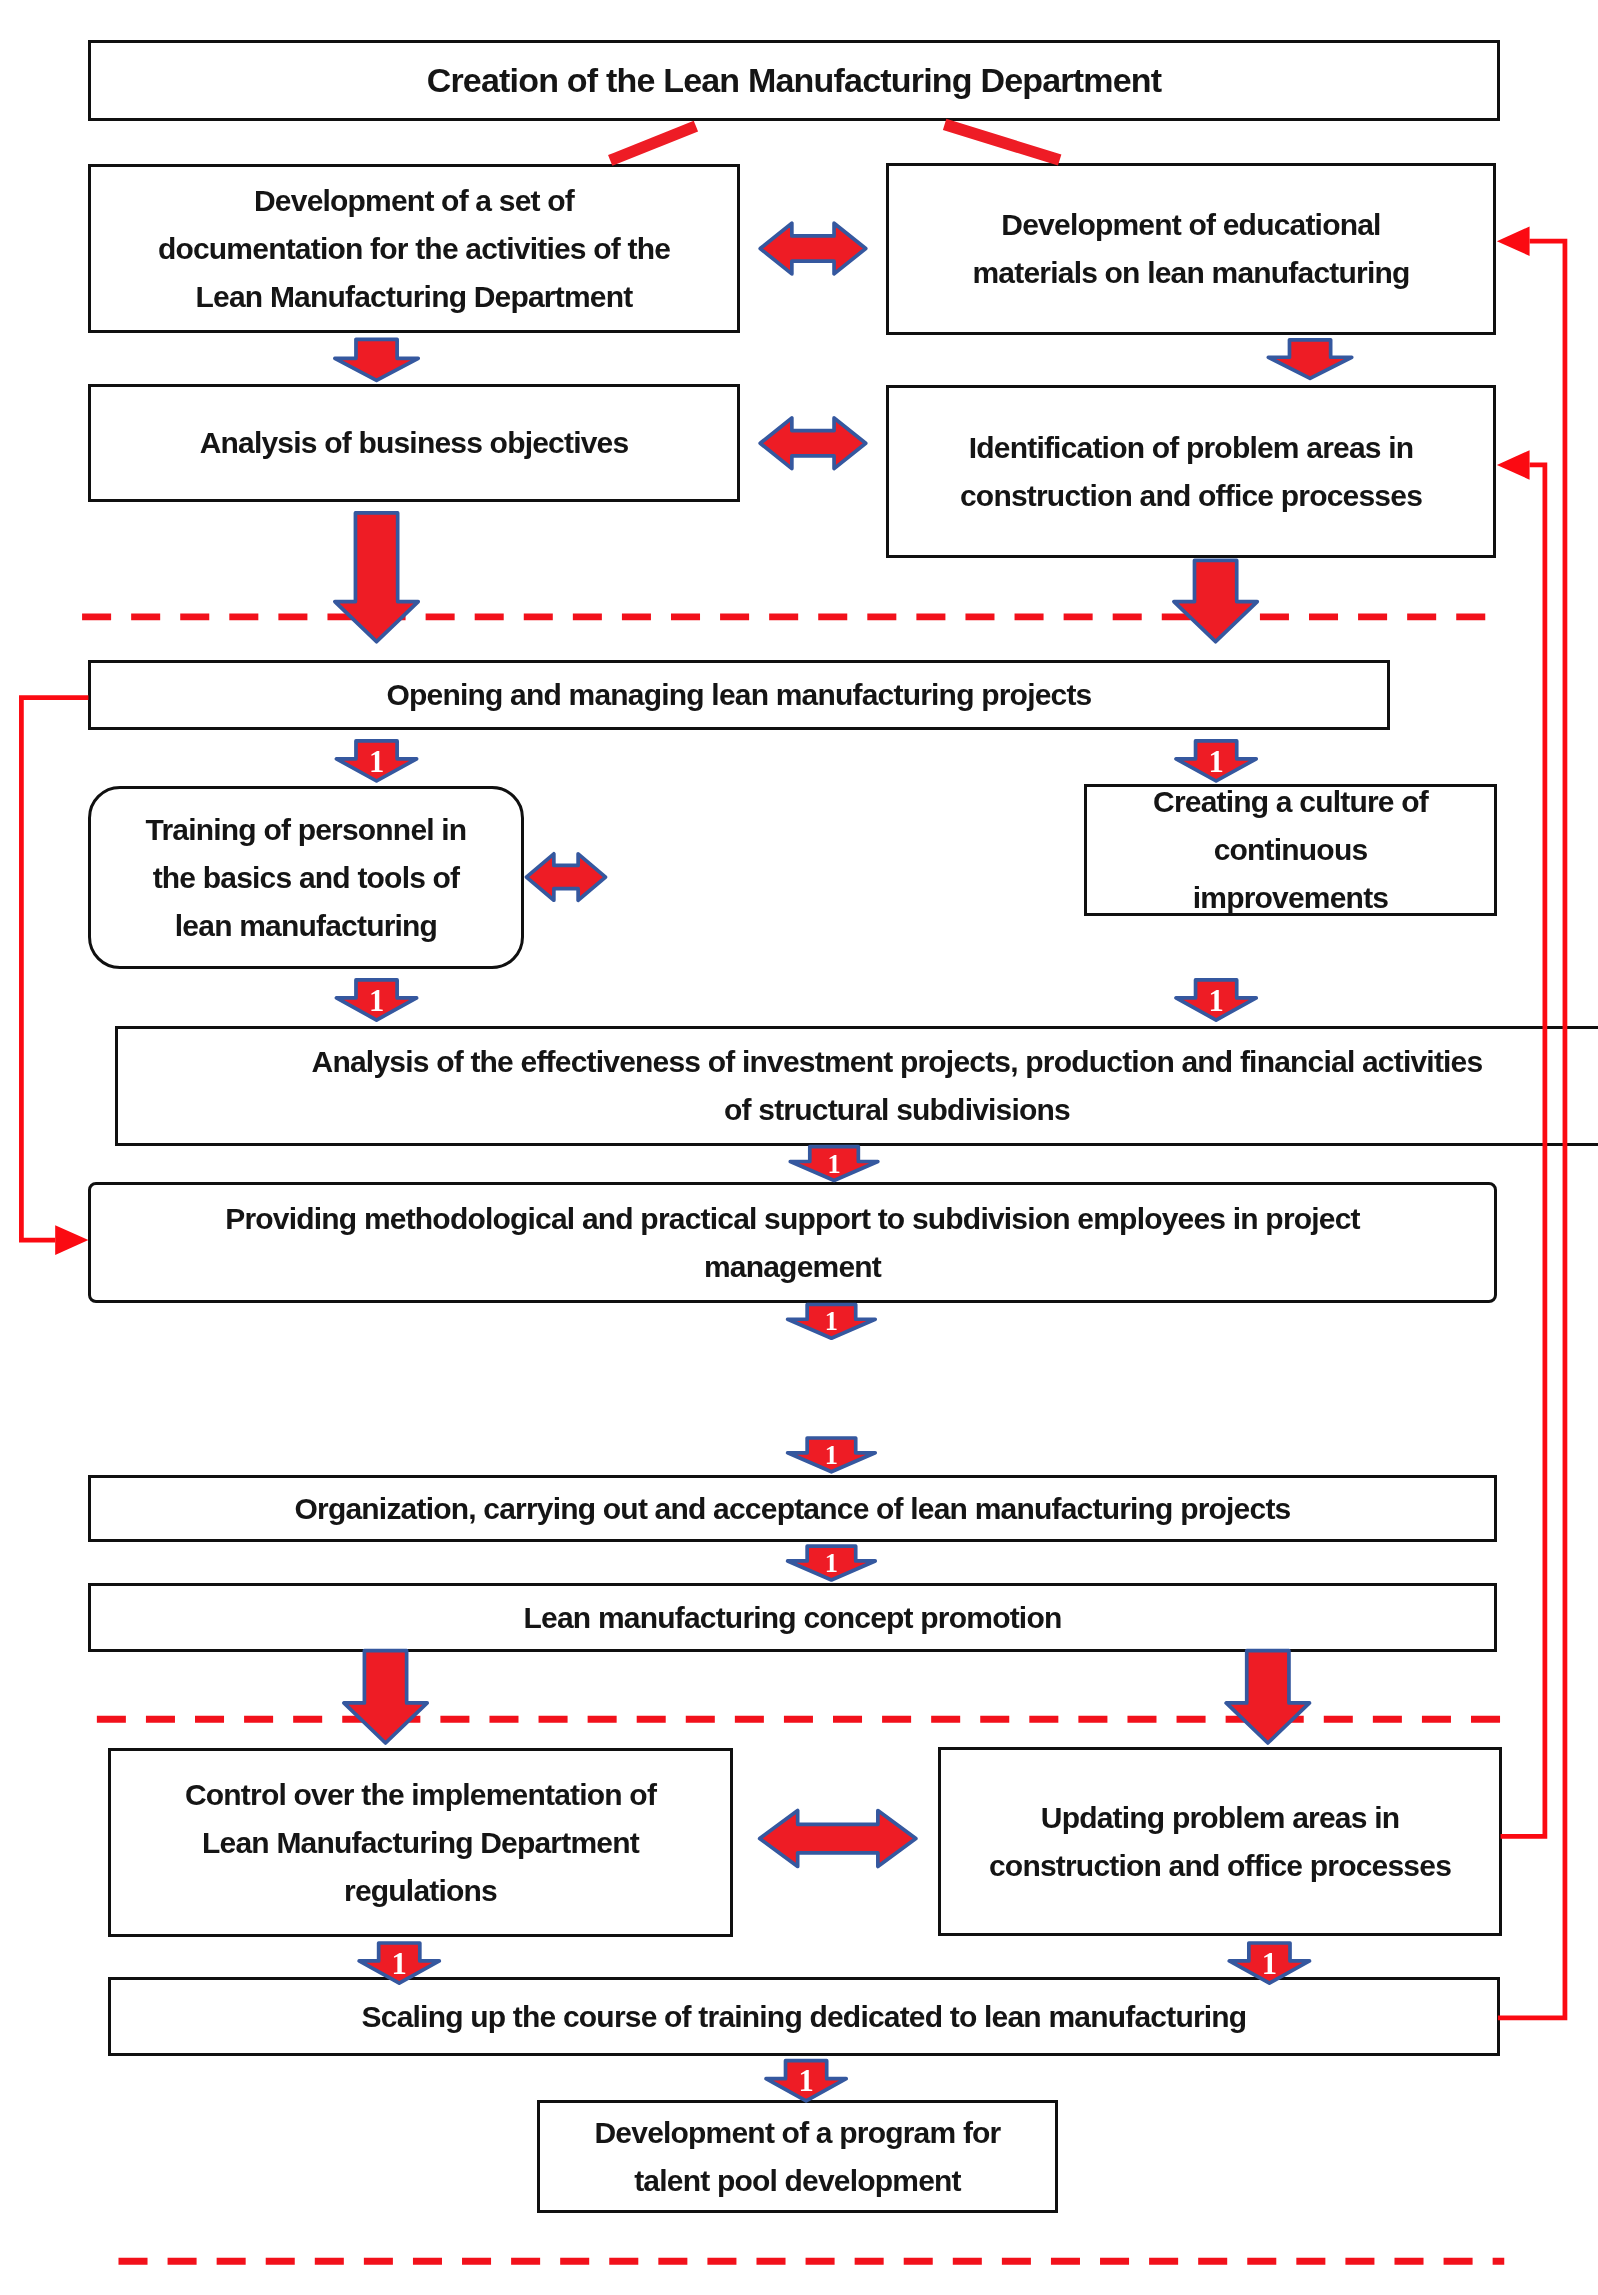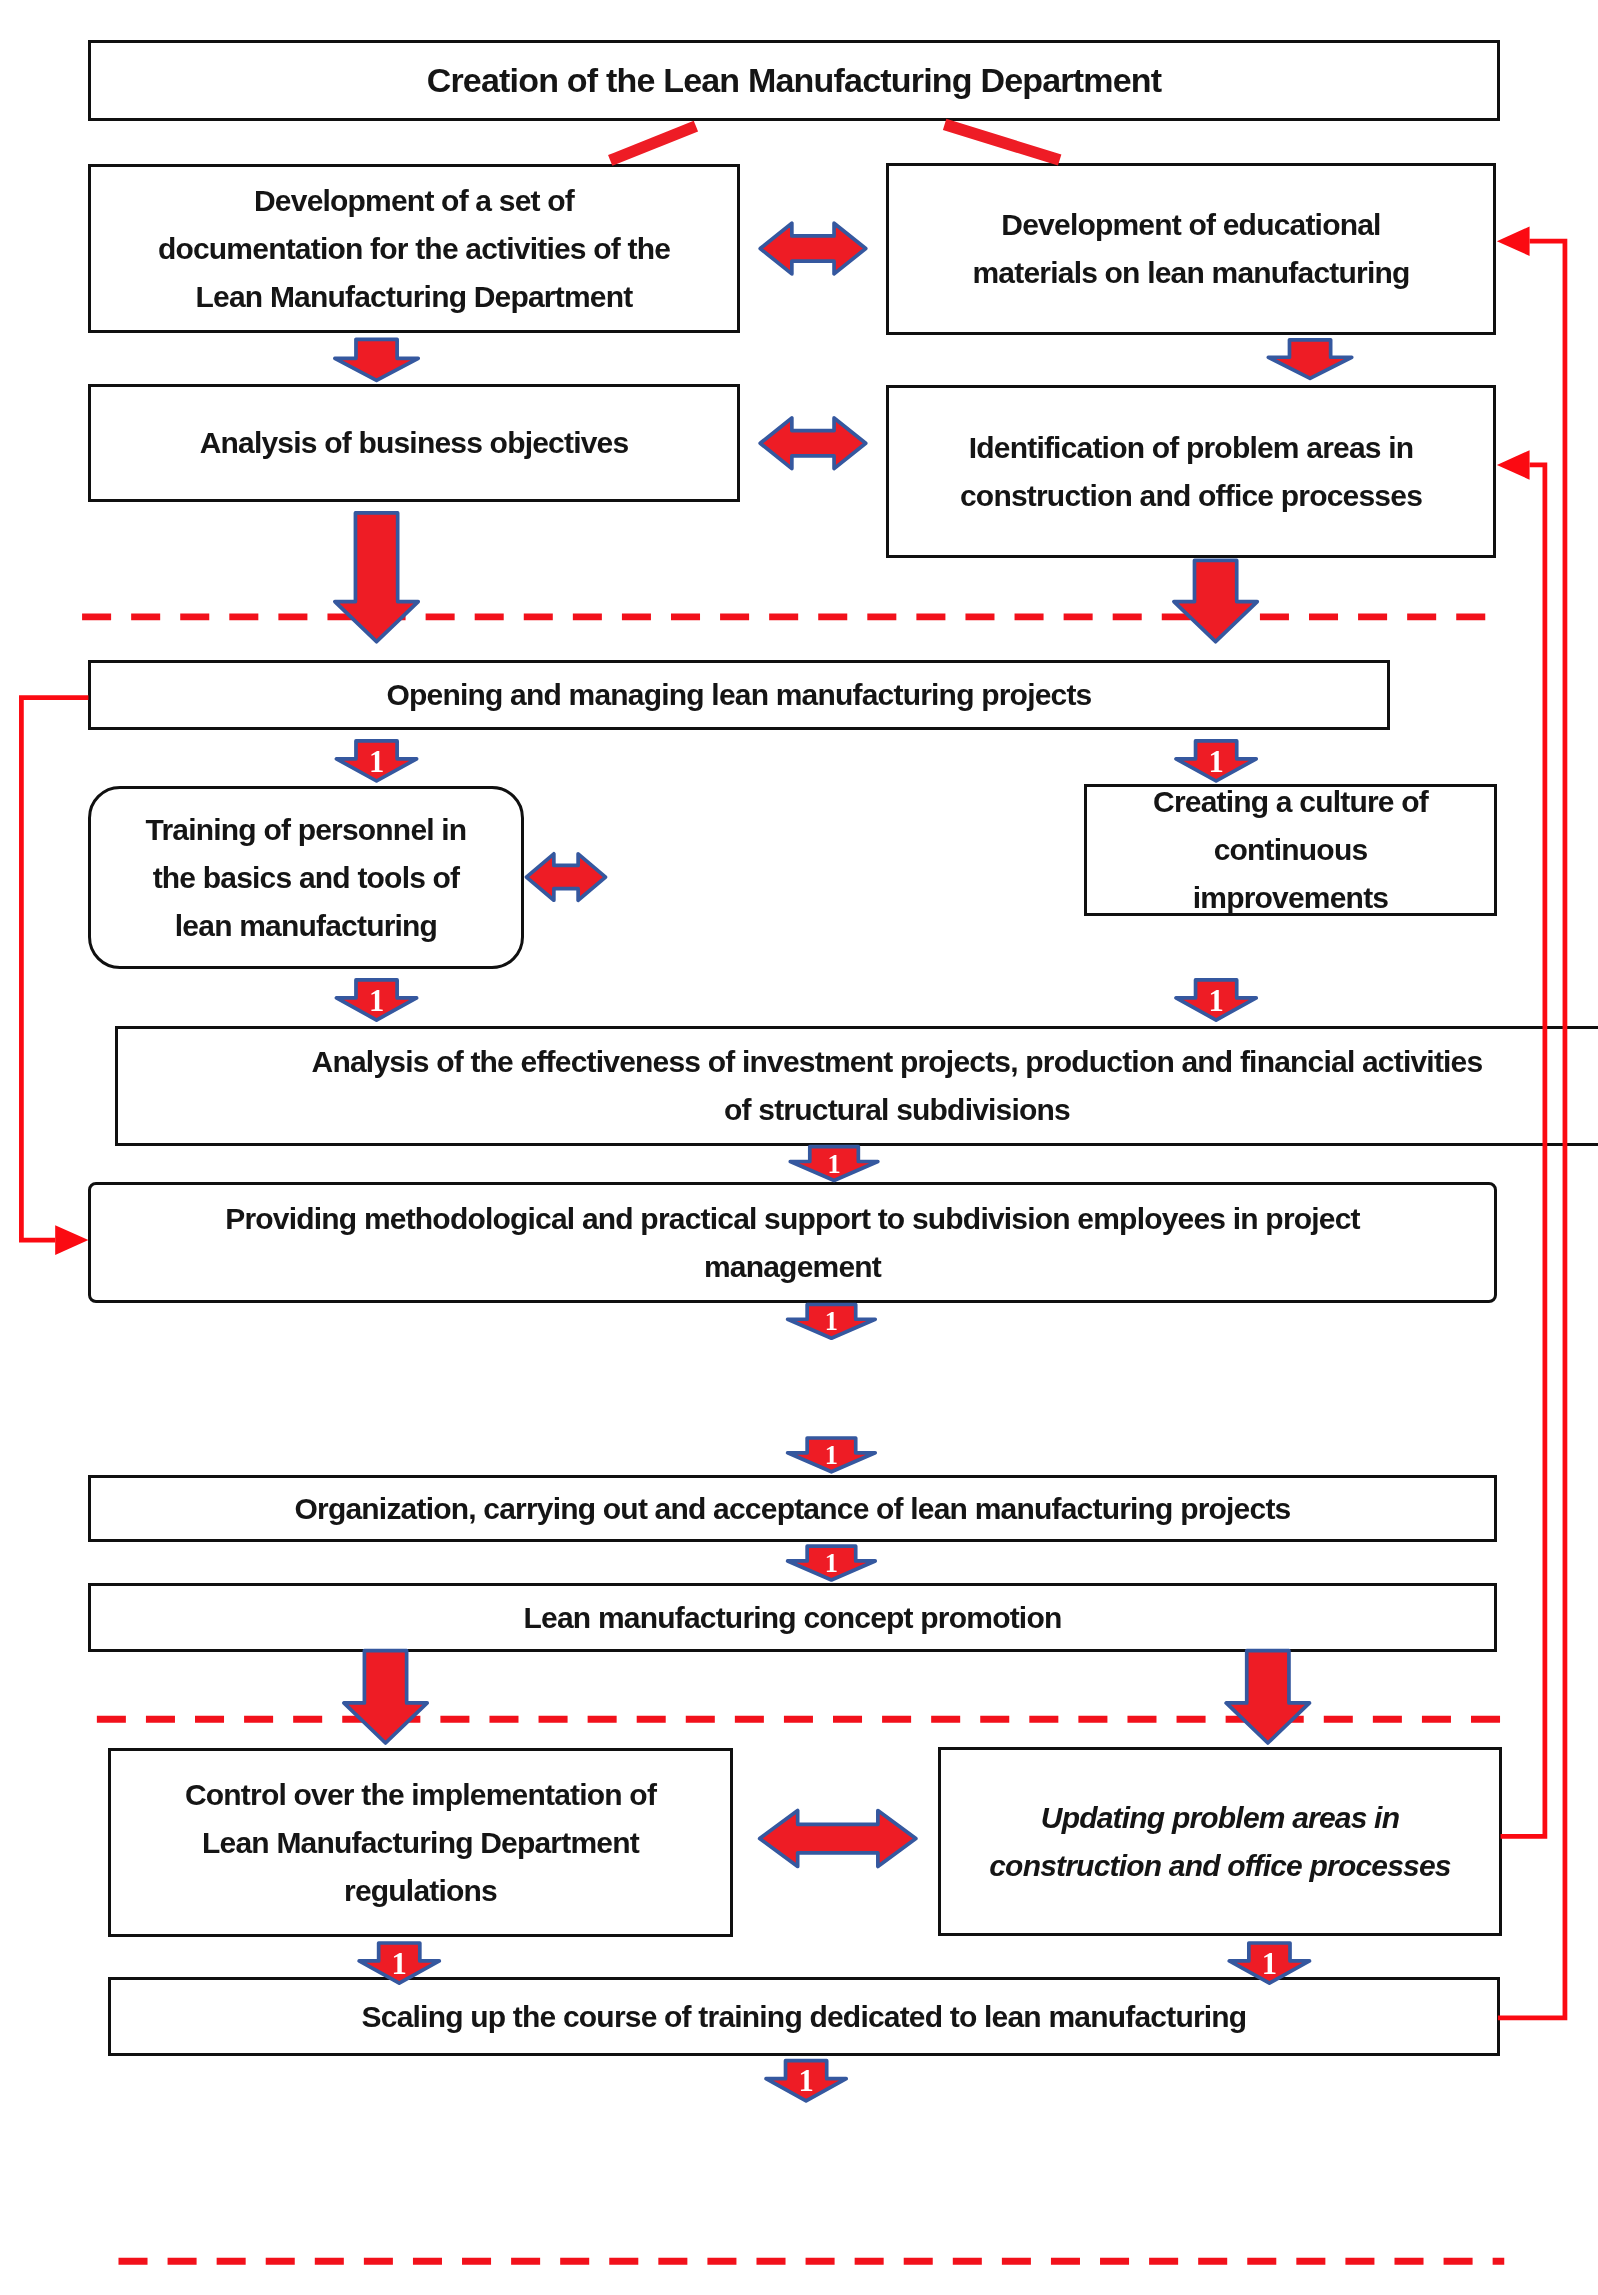--- a/index.html
+++ b/index.html
@@ -86,25 +86,27 @@
 
 
   <div class="node" style="left:88px; top:1475px; width:1409px; height:67px;">Organization, carrying out and acceptance of lean manufacturing projects</div>
 
   <div class="node" style="left:88px; top:1583px; width:1409px; height:69px;">Lean manufacturing concept promotion</div>
 
   <div class="node" style="left:108px; top:1748px; width:625px; height:189px;">Control over the implementation of
 Lean Manufacturing Department
 regulations</div>
 
-  <div class="node" style="left:938px; top:1747px; width:564px; height:189px;font-style:italic;">Updating problem areas in
+  <div class="node" style="left:938px; top:1747px; width:564px; height:189px;">Updating problem areas in
 construction and office processes</div>
 
   <div class="node" style="left:108px; top:1977px; width:1392px; height:79px;">Scaling up the course of training dedicated to lean manufacturing</div>
 
+  <div class="node" style="left:537px; top:2100px; width:521px; height:113px;">Development of a program for
+talent pool development</div>
 
   <svg class="overlay" width="1599" height="2295" viewBox="0 0 3029 4349">
 
     <line class="dashline" x1="155" y1="1169" x2="2845" y2="1169"></line>
     <line class="dashline" x1="183" y1="3258" x2="2845" y2="3258"></line>
     <line class="dashline" x1="224" y1="4285" x2="2850" y2="4285"></line>
 
     <line class="slash" x1="1166" y1="300" x2="1308" y2="243"></line>
     <line class="slash" x1="1800" y1="239" x2="1997" y2="300"></line>
 

